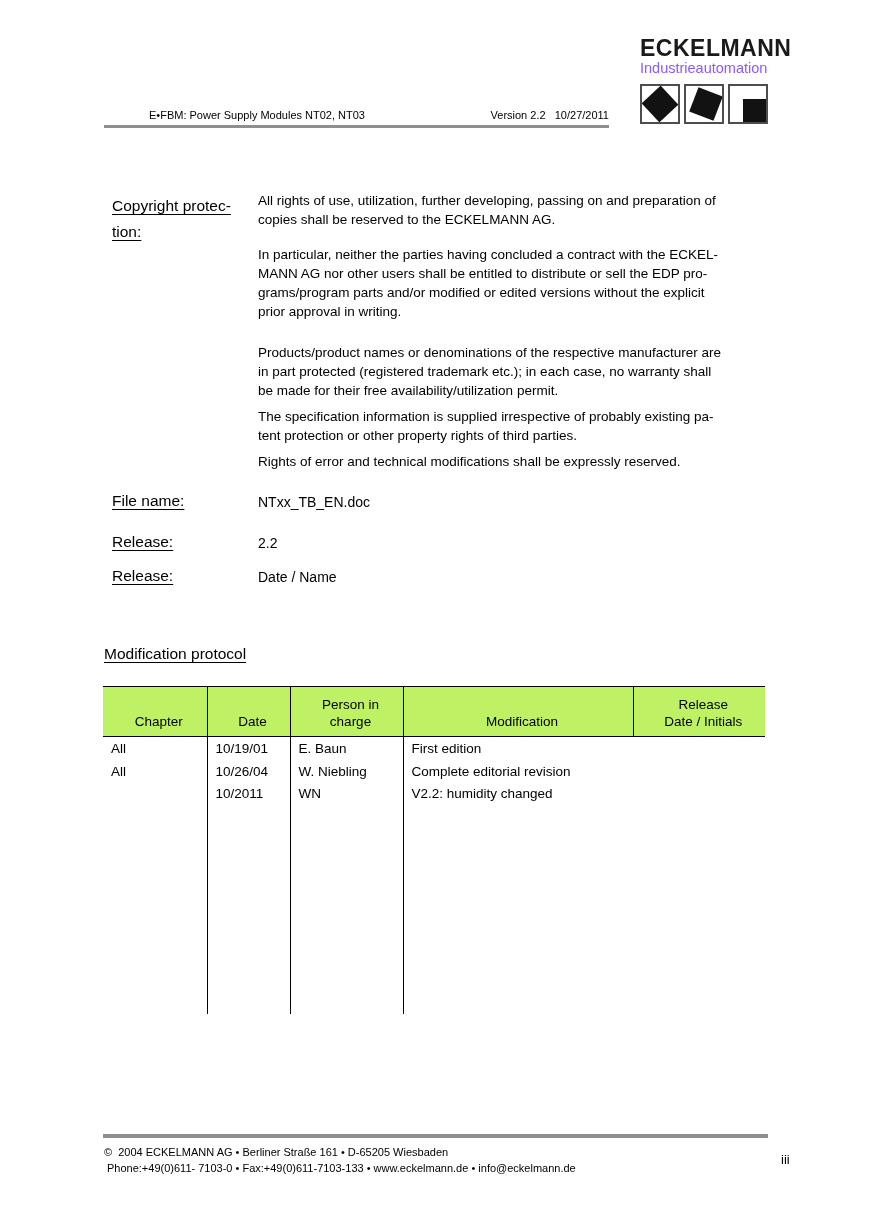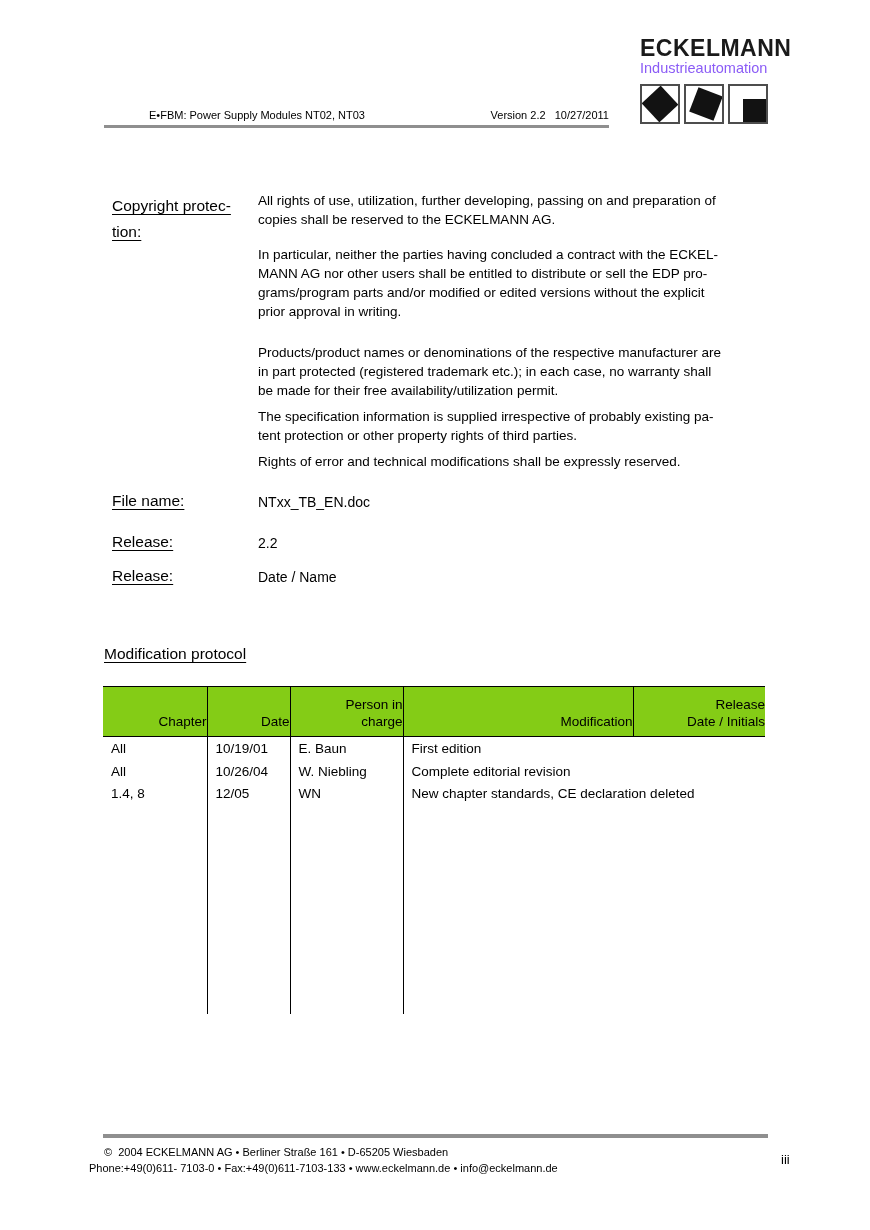--- a/index.html
+++ b/index.html
@@ -46,25 +46,25 @@
   .info-row .val { position: absolute; left: 146px; top: 2px; font-size: 14px; white-space: pre; text-align: right; }
   .row-file    { top: 492px; }
   .row-version { top: 533px; }
   .row-release { top: 567px; }
 
   
   .mod-heading { position: absolute; left: 104px; top: 645px; font-size: 15.5px; text-decoration: underline; text-underline-offset: 3px; }
 
   .mod-table { position: absolute; left: 103px; top: 686px; width: 662px; border-collapse: collapse; table-layout: fixed; font-size: 13.5px; }
   .mod-table th {
-    background: #84cc16;
+    background: #bef264;
     border-top: 1px solid #000;
     border-bottom: 1px solid #000;
     font-weight: normal;
-    text-align: right;
+    text-align: center;
     vertical-align: bottom;
     height: 50px;
     padding: 0 0 6px 8px;
     white-space: pre;
     line-height: 17px;
   }
   .mod-table th + th { border-left: 1px solid #000; }
   .mod-table td {
     padding: 4px 0 0 8px;
     white-space: nowrap;
@@ -74,21 +74,21 @@
   }
   .mod-table tr.first td { padding-top: 3px; }
   .mod-table td:nth-child(2),
   .mod-table td:nth-child(3),
   .mod-table td:nth-child(4) { border-left: 1px solid #000; }
   .mod-table tr.filler td { height: 210px; }
 
   
   .ftr-rule { position: absolute; left: 103px; top: 1134px; width: 665px; height: 4px; background: #8f8f8f; }
   .ftr-line1 { position: absolute; left: 104px; top: 1146px; font-size: 11px; white-space: pre; }
-  .ftr-line2 { position: absolute; left: 89px; top: 1162px; font-size: 11px; white-space: pre; text-align: right; }
+  .ftr-line2 { position: absolute; left: 107px; top: 1162px; font-size: 11px; white-space: pre; text-align: right; }
   .page-num  { position: absolute; left: 781px; top: 1152px; font-size: 13px; }
 </style>
 </head>
 <body>
 
 <div class="page">
 
   <div class="hdr-left">E•FBM: Power Supply Modules NT02, NT03</div>
   <div class="hdr-right">Version 2.2   10/27/2011</div>
   <div class="hdr-rule"></div>
@@ -171,24 +171,24 @@
         <td></td>
       </tr>
       <tr>
         <td>All</td>
         <td>10/26/04</td>
         <td>W. Niebling</td>
         <td>Complete editorial revision</td>
         <td></td>
       </tr>
       <tr>
-        <td>1.4, 8</td>
-        <td>12/05</td>
+        <td></td>
+        <td>10/2011</td>
         <td>WN</td>
-        <td>New chapter standards, CE declaration deleted</td>
+        <td>V2.2: humidity changed</td>
         <td></td>
       </tr>
       <tr class="filler">
         <td></td>
           <td></td>
           <td></td>
           <td></td>
           <td></td>
       </tr>
     </tbody>

